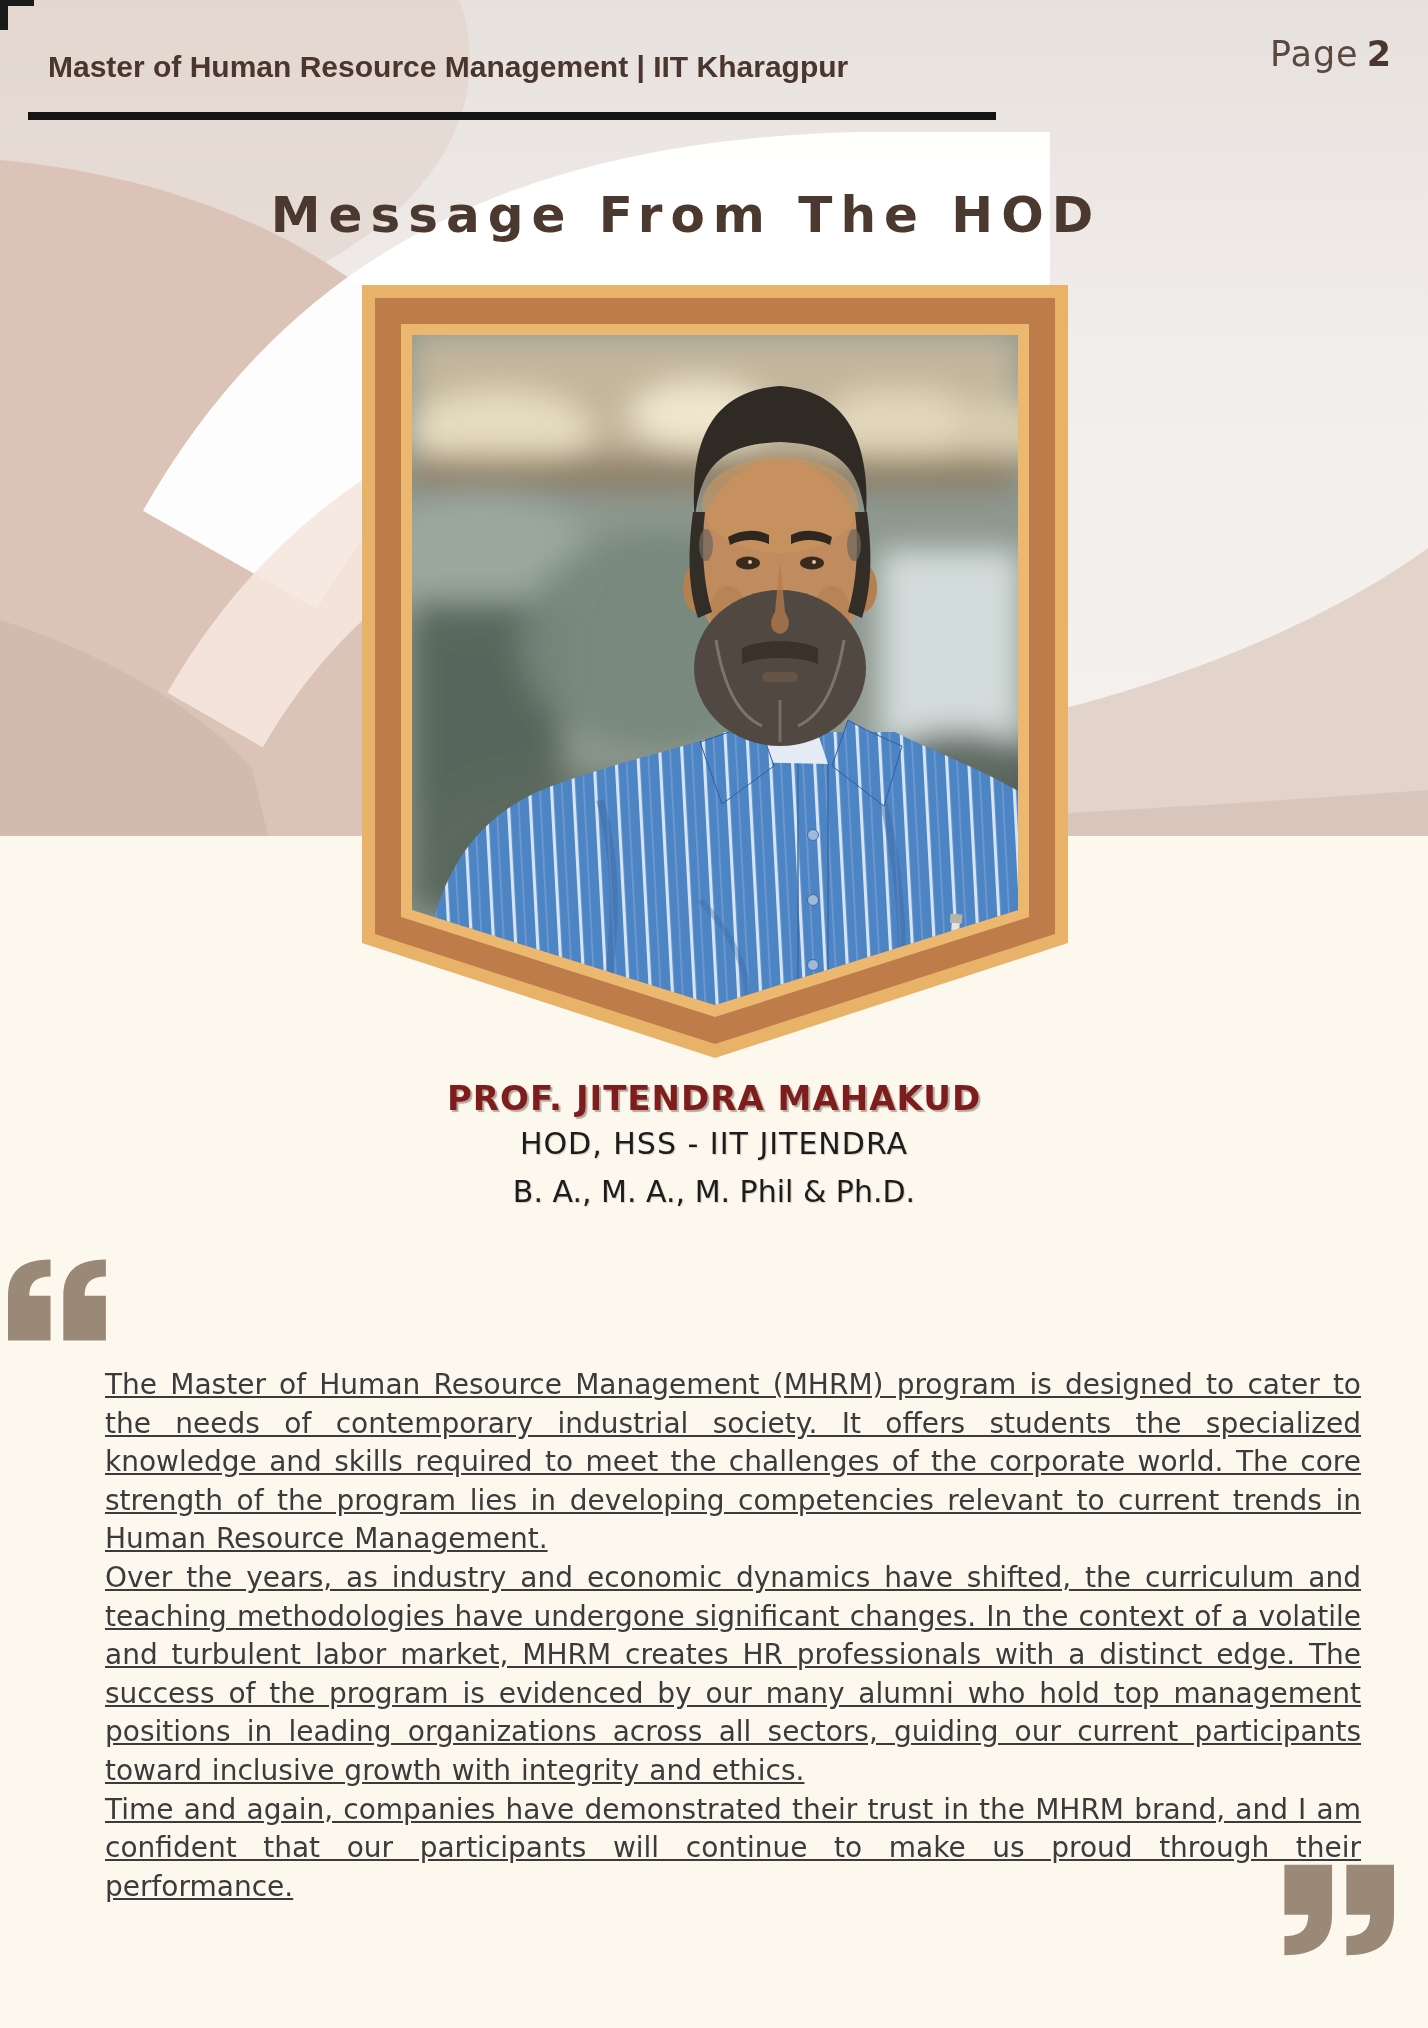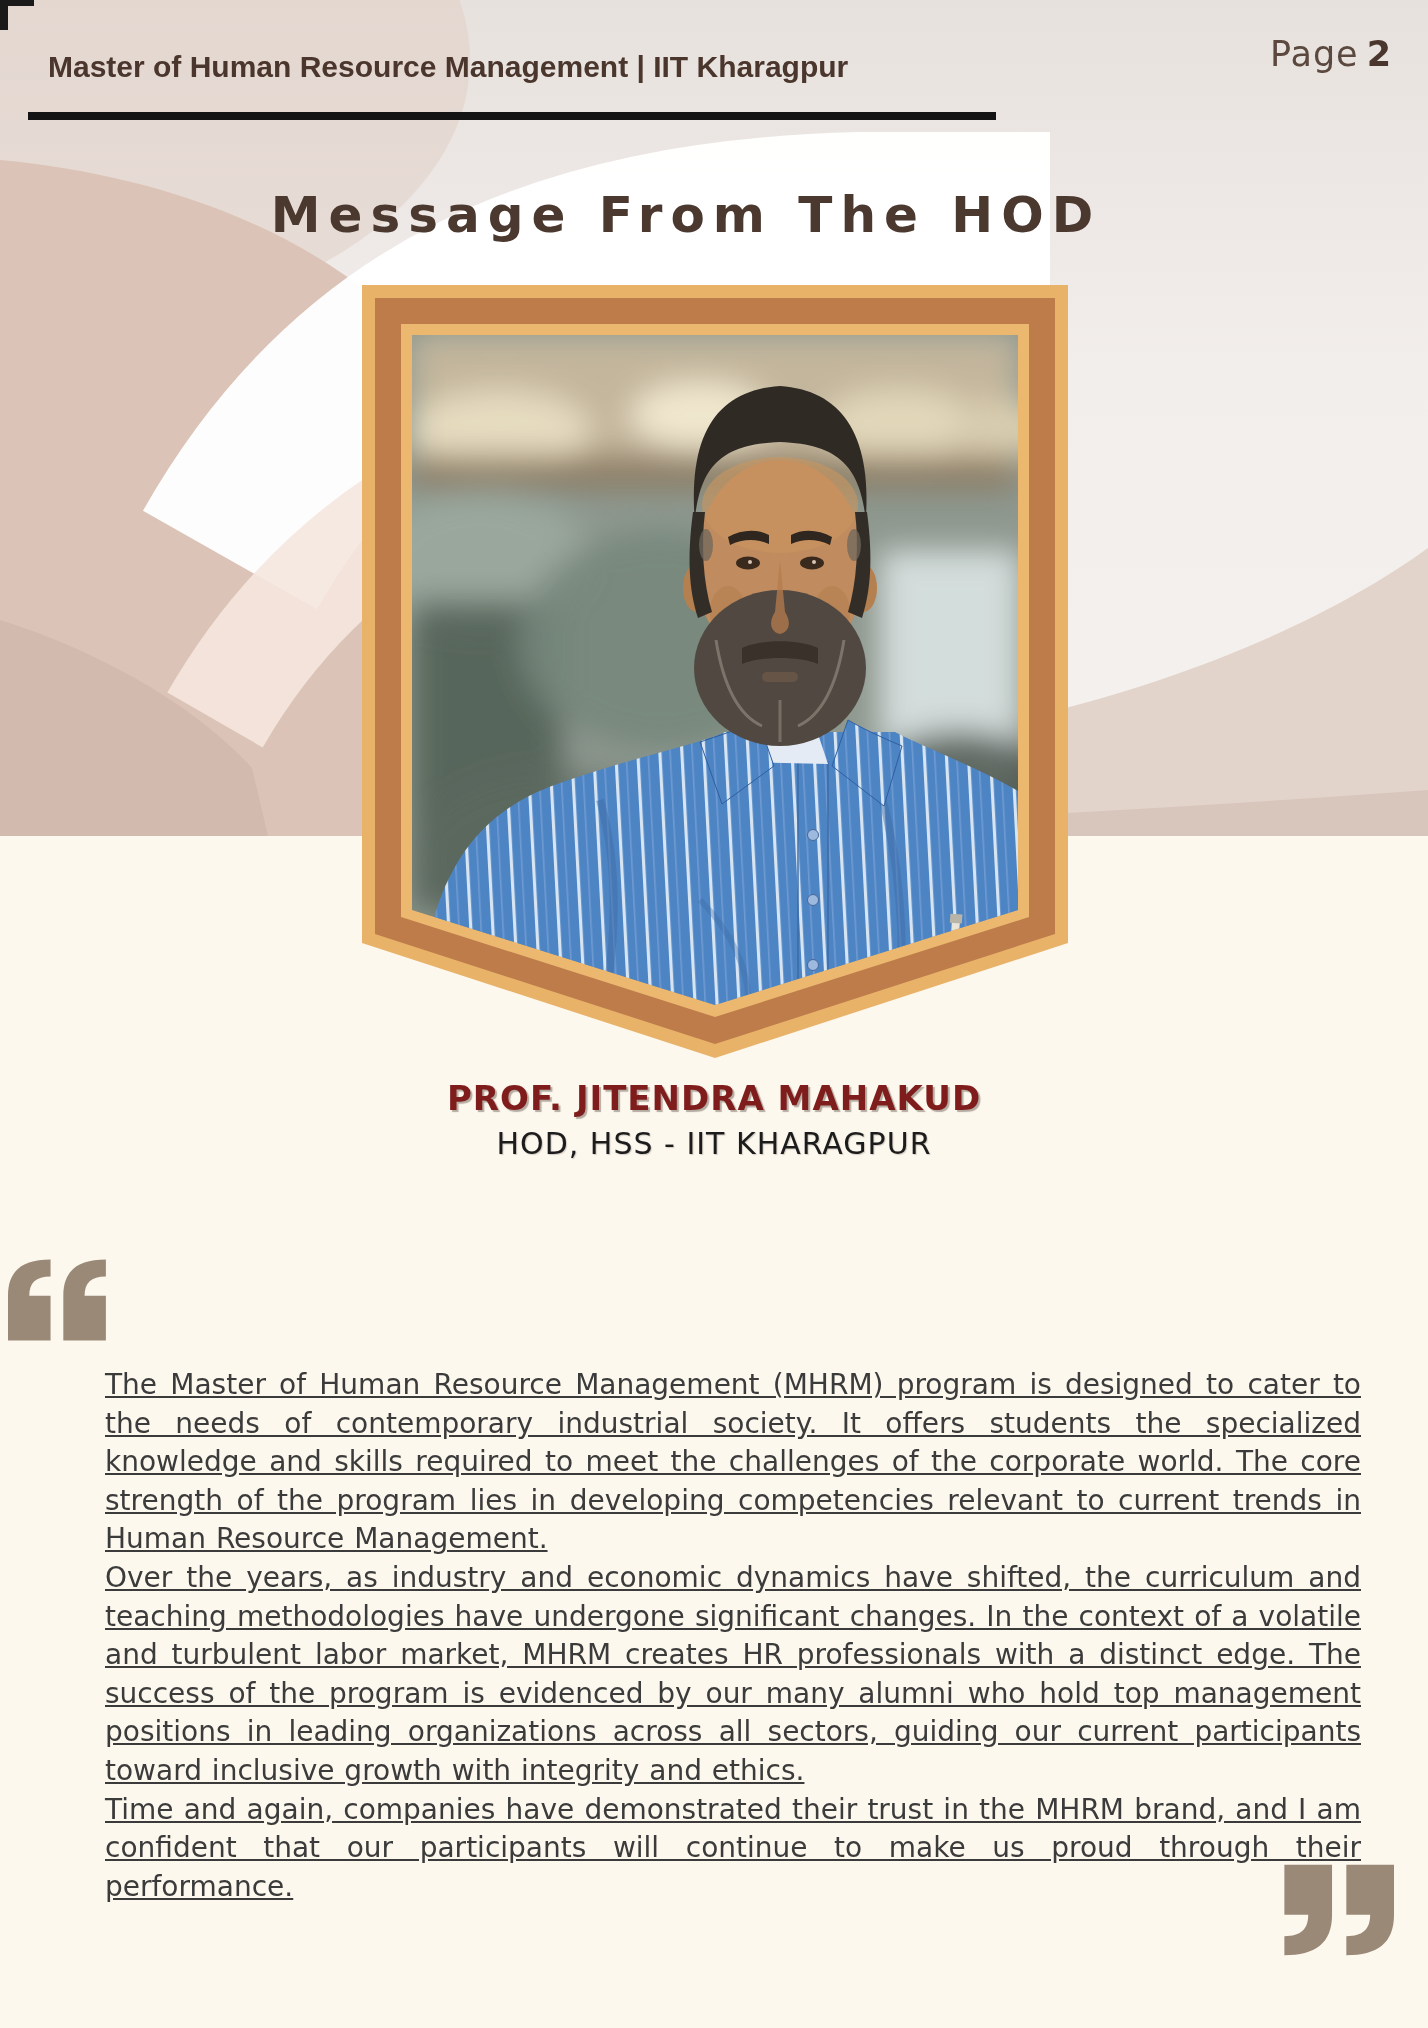--- a/index.html
+++ b/index.html
@@ -185,21 +185,22 @@
 
   <div class="abs header-title">Master of Human Resource Management | IIT Kharagpur</div>
   <div class="abs header-underline"></div>
   <div class="abs page-number">
     <span>Page</span><span class="num">2</span>
   </div>
 
   <div class="abs doc-title">Message From The HOD</div>
 
   <div class="abs profile-name">PROF. JITENDRA MAHAKUD</div>
-  <div class="abs profile-designation">HOD, HSS - IIT KHARAGPUR</div>
+  <div class="abs profile-designation">HOD, HSS - IIT JITENDRA</div>
+  <div class="abs profile-quals">B. A., M. A., M. Phil &amp; Ph.D.</div>
 
   <svg class="abs quote-open" viewBox="0 0 94 76" aria-hidden="true">
     <g fill="#9b8978">
       <path d="M0 76 L0 34 C0 10 14 0 40 0 L40 16 C26 16 20 22 20 34 L40 34 L40 76 Z"></path>
       <path d="M52 76 L52 34 C52 10 66 0 92 0 L92 16 C78 16 72 22 72 34 L92 34 L92 76 Z"></path>
     </g>
   </svg>
   <svg class="abs quote-close" viewBox="0 0 94 76" aria-hidden="true">
     <g fill="#9b8978" transform="rotate(180 47 38)">
       <path d="M0 76 L0 34 C0 10 14 0 40 0 L40 16 C26 16 20 22 20 34 L40 34 L40 76 Z"></path>

